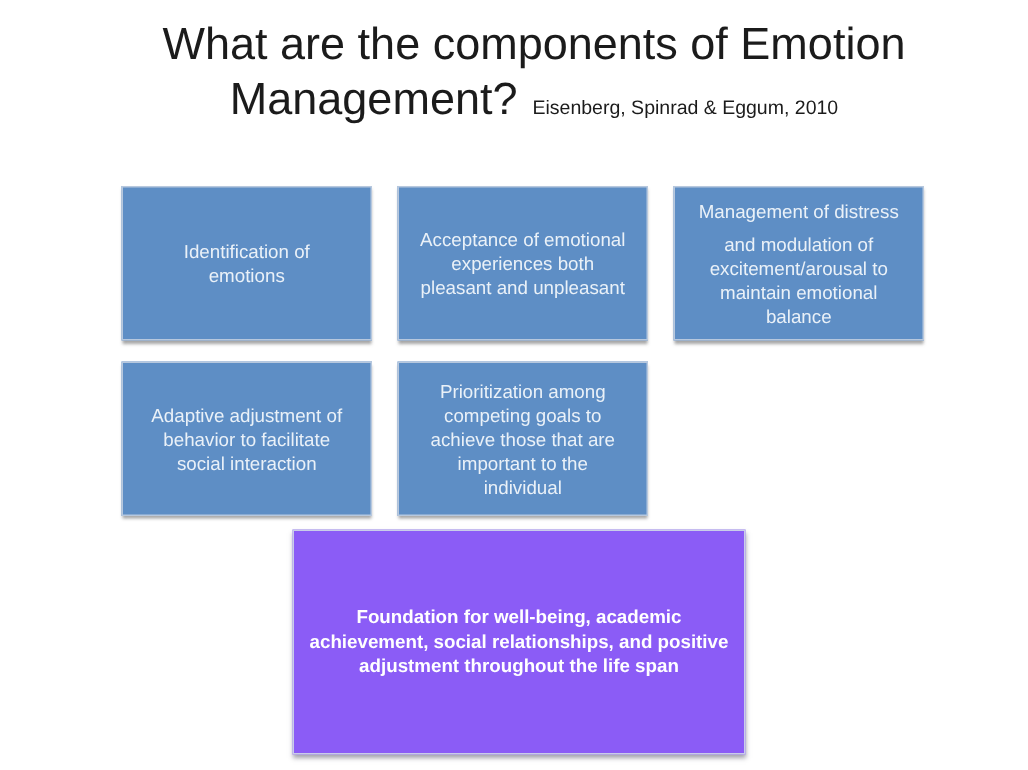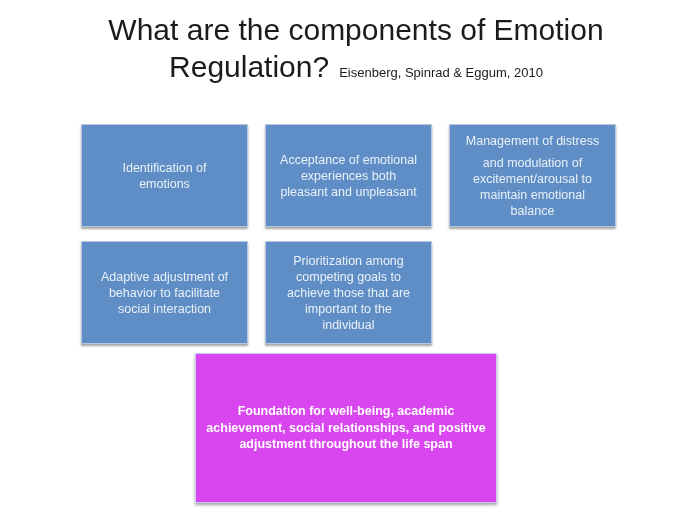--- a/index.html
+++ b/index.html
@@ -65,21 +65,21 @@
   .component-box p.box-para-2 { margin-top: 6px; }
   .component-box p.box-para-2:empty { display: none; }
 
   
   .foundation-box {
     position: absolute;
     left: 195px;
     top: 353px;
     width: 302px;
     height: 150px;
-    background: #d946ef;
+    background: #8b5cf6;
     border: 1px solid #c9cde9;
     box-shadow: 0 2px 3px rgba(70, 70, 90, 0.5);
     box-sizing: border-box;
     display: flex;
     align-items: center;
     justify-content: center;
     text-align: center;
     color: #ffffff;
     font-size: 12.5px;
     font-weight: 700;
@@ -88,21 +88,21 @@
   }
   .foundation-box p { margin: 0; white-space: pre-line; }
 </style>
 </head>
 <body>
 
 <div class="slide">
 
   <div class="title">
     <div>What are the components of Emotion</div>
-    <div><span>Regulation?</span><span class="citation">Eisenberg, Spinrad &amp; Eggum, 2010</span></div>
+    <div><span>Management?</span><span class="citation">Eisenberg, Spinrad &amp; Eggum, 2010</span></div>
   </div>
 
   <div class="components-grid">
 
     <div class="component-box">
       <p>Identification of
 emotions</p>
 
     </div>
 

